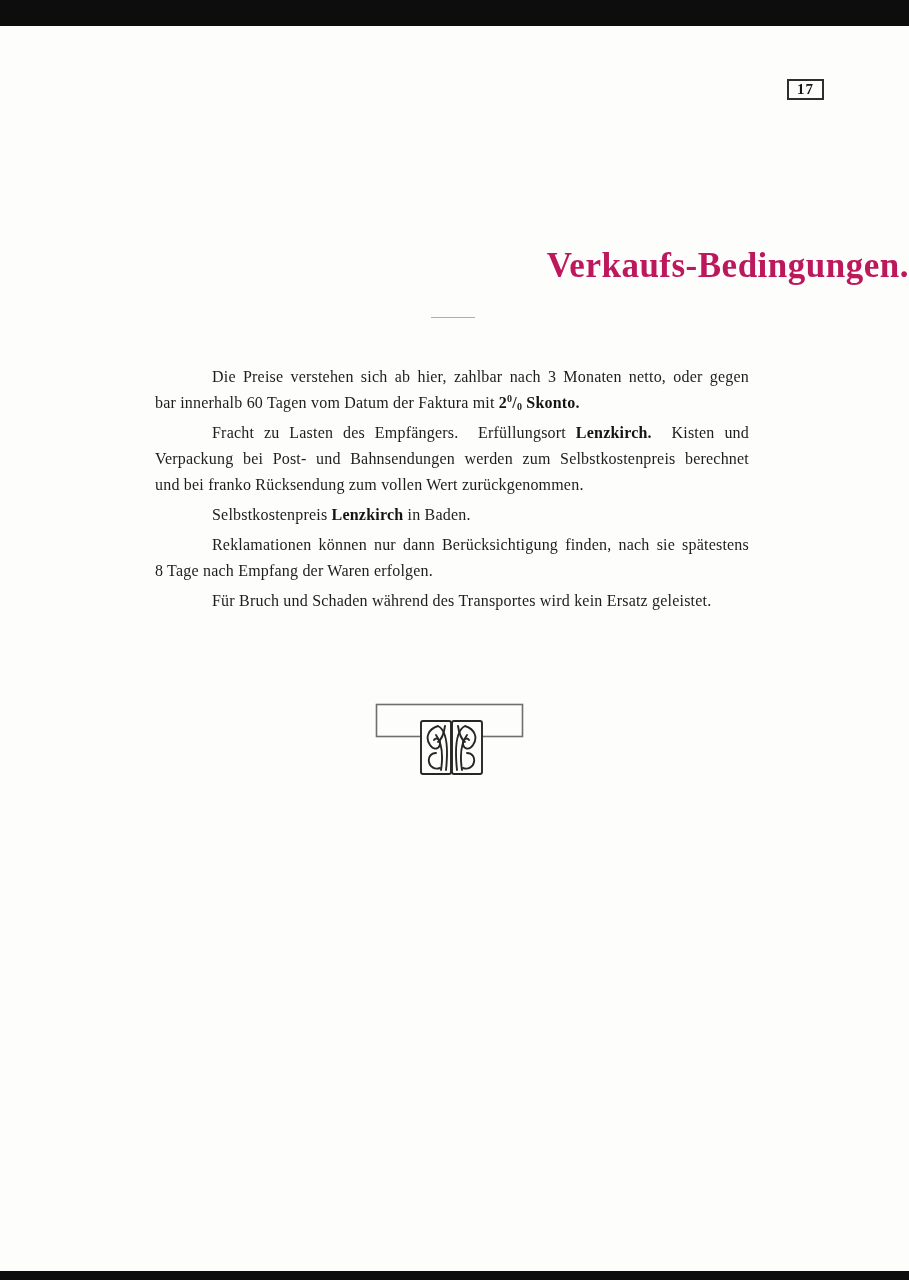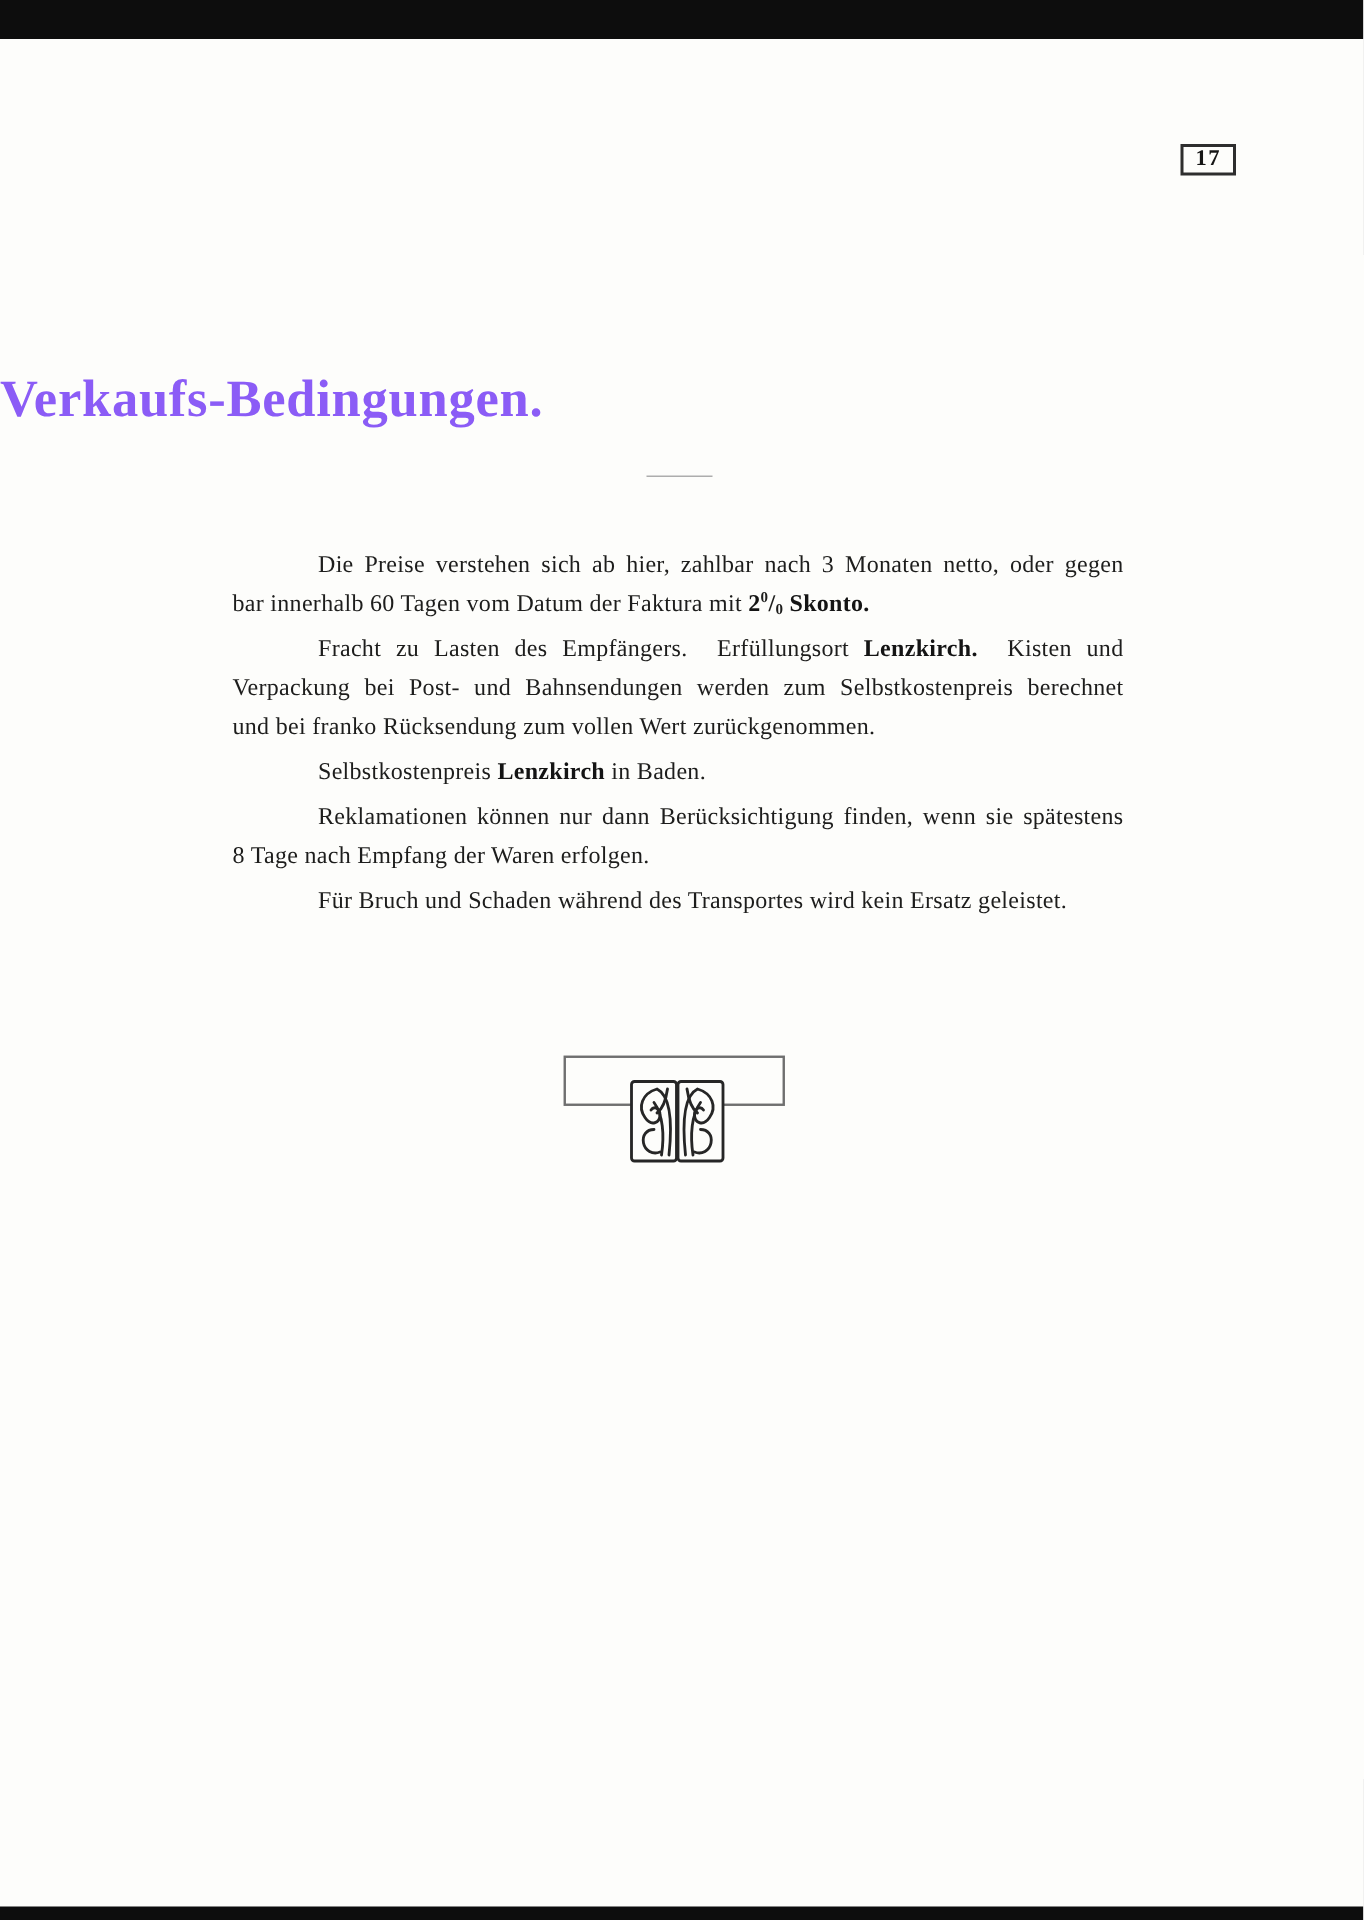--- a/index.html
+++ b/index.html
@@ -10,33 +10,33 @@
     background:#fdfdfb;
     overflow:hidden;
     font-family:"Liberation Serif", serif;
     color:#1f1f1f;
   }
   .scan-bar{position:absolute;left:0;width:100%;background:#0d0d0d;}
   .scan-bar.top{top:0;height:26px;}
   .scan-bar.bottom{bottom:0;height:9px;}
 
   .page-number-box{
-    position:absolute;left:787px;top:96px;
+    position:absolute;left:787px;top:79px;
     width:37px;height:21px;
     border:2px solid #2e2e2e;
     display:flex;align-items:center;justify-content:center;
     box-sizing:border-box;
     font-weight:bold;font-size:15px;color:#161616;
     letter-spacing:1px;
   }
 
   .doc-title{
     position:absolute;top:246px;left:0;width:100%;
-    text-align:left;
-    font-size:35px;font-weight:bold;color:#8b5cf6;
+    text-align:right;
+    font-size:35px;font-weight:bold;color:#be185d;
     letter-spacing:0.5px;
   }
   .title-divider{
     position:absolute;top:317px;left:431px;
     width:44px;height:1px;background:#adadad;
   }
 
   .body-text{
     position:absolute;left:155px;top:364px;width:594px;
     font-size:16px;line-height:26px;color:#1d1d1c;
@@ -78,21 +78,21 @@
       </div>
       <div class="para">
         <div class="line just indent"><span>Fracht zu Lasten des Empfängers.&nbsp; Erfüllungsort </span><b>Lenzkirch.</b><span>&nbsp; Kisten und</span></div>
         <div class="line just"><span>Verpackung bei Post- und Bahnsendungen werden zum Selbstkostenpreis berechnet</span></div>
         <div class="line"><span>und bei franko Rücksendung zum vollen Wert zurückgenommen.</span></div>
       </div>
       <div class="para">
         <div class="line indent"><span>Selbstkostenpreis </span><b>Lenzkirch</b><span> in Baden.</span></div>
       </div>
       <div class="para">
-        <div class="line just indent"><span>Reklamationen können nur dann Berücksichtigung finden, wenn sie spätestens</span></div>
+        <div class="line just indent"><span>Reklamationen können nur dann Berücksichtigung finden, nach sie spätestens</span></div>
         <div class="line"><span>8 Tage nach Empfang der Waren erfolgen.</span></div>
       </div>
       <div class="para">
         <div class="line indent"><span>Für Bruch und Schaden während des Transportes wird kein Ersatz geleistet.</span></div>
       </div>
     </div>
 
   <svg class="ornament" viewBox="0 0 150 76" xmlns="http://www.w3.org/2000/svg">
     <rect x="1.5" y="3.5" width="146" height="32" fill="none" stroke="#6f6f6f" stroke-width="1.6"></rect>
     <g id="pnl" fill="none" stroke="#262626" stroke-width="1.9" stroke-linecap="round">

